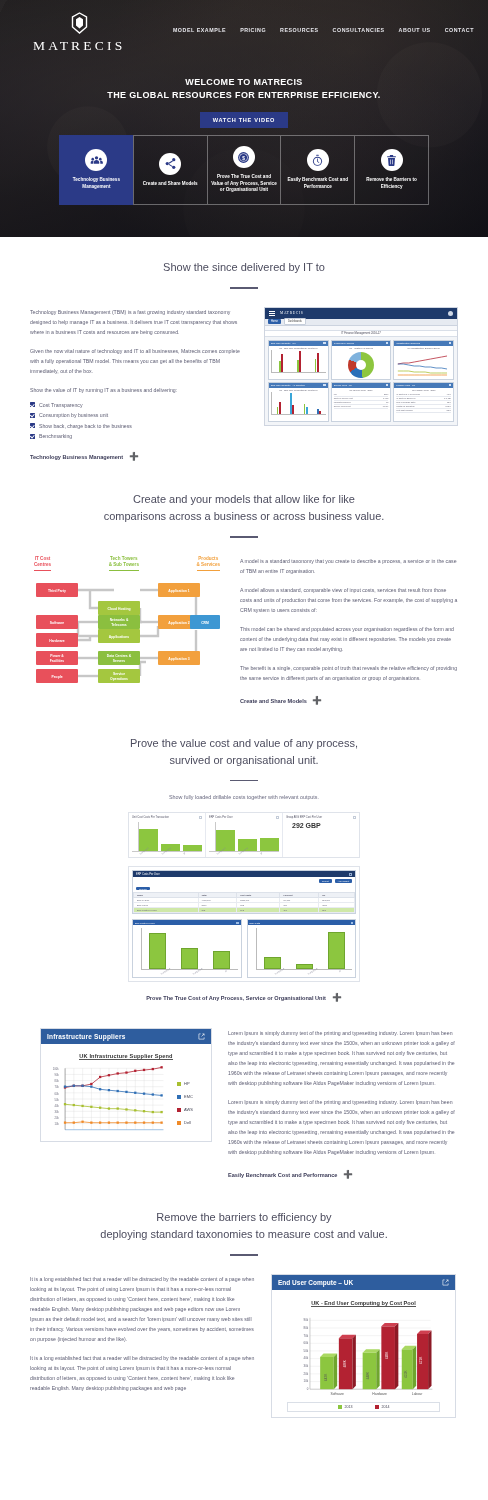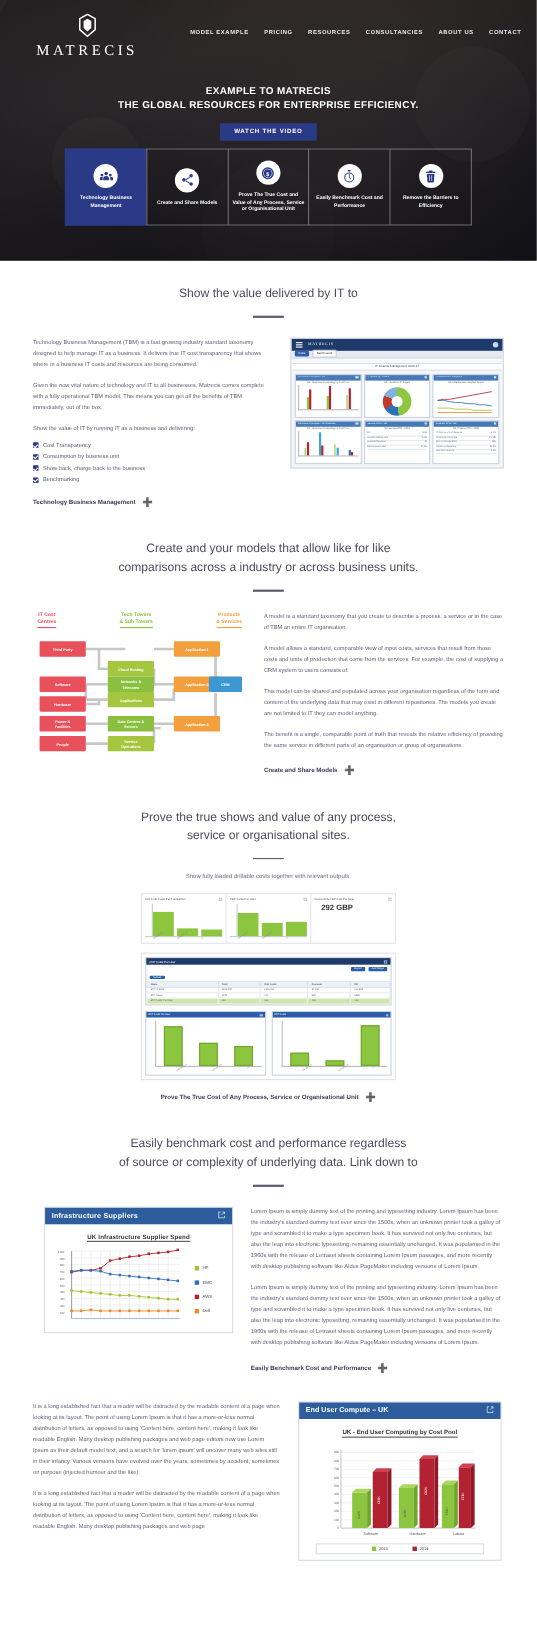--- a/index.html
+++ b/index.html
@@ -286,21 +286,21 @@
         <a href="#">MODEL EXAMPLE</a>
         <a href="#">PRICING</a>
         <a href="#">RESOURCES</a>
         <a href="#">CONSULTANCIES</a>
         <a href="#">ABOUT US</a>
         <a href="#">CONTACT</a>
       </div>
 
       <div class="hero-head">
         <h1>
-          <span>EXAMPLE TO MATRECIS</span><br>
+          <span>WELCOME TO MATRECIS</span><br>
           <span>THE GLOBAL RESOURCES FOR ENTERPRISE EFFICIENCY.</span>
         </h1>
         <button class="watch-btn">WATCH THE VIDEO</button>
       </div>
 
       <div class="tiles">
         <div class="tile active">
           <div class="tile-icon">
             <svg viewBox="0 0 24 24">
                 <circle cx="12" cy="7" r="3"></circle>
@@ -358,21 +358,21 @@
           <div class="tile-label">Remove the Barriers to Efficiency</div>
         </div>
       </div>
 
     </div>
   </div>
 
   <div class="section">
     <div class="sec-head">
       <h2>
-        <span>Show the value delivered by IT to</span><br>
+        <span>Show the since delivered by IT to</span><br>
       </h2>
       <div class="rule"></div>
     </div>
 
     <div class="two-col">
       <div class="col-text">
         <p>Technology Business Management (TBM) is a fast growing industry standard taxonomy designed to help manage IT as a business. It delivers true IT cost transparency that shows where in a business IT costs and resources are being consumed.</p>
         <p>Given the now vital nature of technology and IT to all businesses, Matrecis comes complete with a fully operational TBM model. This means you can get all the benefits of TBM immediately, out of the box.</p>
         <p>Show the value of IT by running IT as a business and delivering:</p>
         <div class="checklist">
@@ -560,21 +560,21 @@
 
         </div>
       </div>
     </div>
   </div>
 
   <div class="section">
     <div class="sec-head">
       <h2>
         <span>Create and your models that allow like for like</span><br>
-        <span>comparisons across a industry or across business units.</span>
+        <span>comparisons across a business or across business value.</span>
       </h2>
       <div class="rule"></div>
     </div>
 
     <div class="two-col">
       <div class="flowwrap">
         <div class="flow-cols">
           <div class="flow-col-h c1">
             <span>IT Cost</span><br>
             <span>Centres</span>
@@ -660,22 +660,22 @@
           <span>Create and Share Models</span>
           <span class="plus">➕</span>
         </div>
       </div>
     </div>
   </div>
 
   <div class="section">
     <div class="sec-head">
       <h2>
-        <span>Prove the true shows and value of any process,</span><br>
-        <span>service or organisational sites.</span>
+        <span>Prove the value cost and value of any process,</span><br>
+        <span>survived or organisational unit.</span>
       </h2>
       <div class="rule"></div>
       <div class="sec-sub">Show fully loaded drillable costs together with relevant outputs.</div>
     </div>
 
     <div class="shot-stack">
       <div class="shot1">
         <div class="shot-panel">
           <div class="sp-head">
               <span>Unit Cost Costs Per Transaction</span>
@@ -805,27 +805,20 @@
       </div>
 
       <div class="expand-link" style="margin-top:12px">
         <span>Prove The True Cost of Any Process, Service or Organisational Unit</span>
         <span class="plus">➕</span>
       </div>
     </div>
   </div>
 
   <div class="section">
-    <div class="sec-head">
-      <h2>
-        <span>Easily benchmark cost and performance regardless</span><br>
-        <span>of source or complexity of underlying data. Link down to</span>
-      </h2>
-      <div class="rule"></div>
-    </div>
 
     <div class="two-col" style="padding-left:40px;padding-right:30px">
       <div class="infra">
         <div class="infra-h">
           <b>Infrastructure Suppliers</b>
           <span class="ext">
             <svg viewBox="0 0 16 16">
                 <path d="M6 2H2v12h12v-4"></path>
                 <path d="M10 2h4v4"></path>
                 <path d="M14 2 8 8"></path>
@@ -962,20 +955,27 @@
         <p>Lorem Ipsum is simply dummy text of the printing and typesetting industry. Lorem Ipsum has been the industry's standard dummy text ever since the 1500s, when an unknown printer took a galley of type and scrambled it to make a type specimen book. It has survived not only five centuries, but also the leap into electronic typesetting, remaining essentially unchanged. It was popularised in the 1960s with the release of Letraset sheets containing Lorem Ipsum passages, and more recently with desktop publishing software like Aldus PageMaker including versions of Lorem Ipsum.</p>
         <div class="expand-link">
           <span>Easily Benchmark Cost and Performance</span>
           <span class="plus">➕</span>
         </div>
       </div>
     </div>
   </div>
 
   <div class="section">
+    <div class="sec-head">
+      <h2>
+        <span>Remove the barriers to efficiency by</span><br>
+        <span>deploying standard taxonomies to measure cost and value.</span>
+      </h2>
+      <div class="rule"></div>
+    </div>
 
     <div class="two-col" style="padding-left:30px;padding-right:32px">
       <div class="col-text">
         <p>It is a long established fact that a reader will be distracted by the readable content of a page when looking at its layout. The point of using Lorem Ipsum is that it has a more-or-less normal distribution of letters, as opposed to using 'Content here, content here', making it look like readable English. Many desktop publishing packages and web page editors now use Lorem Ipsum as their default model text, and a search for 'lorem ipsum' will uncover many web sites still in their infancy. Various versions have evolved over the years, sometimes by accident, sometimes on purpose (injected humour and the like).</p>
         <p>It is a long established fact that a reader will be distracted by the readable content of a page when looking at its layout. The point of using Lorem Ipsum is that it has a more-or-less normal distribution of letters, as opposed to using 'Content here, content here', making it look like readable English. Many desktop publishing packages and web page</p>
 
       </div>
 
       <div class="euc">
         <div class="euc-h">

